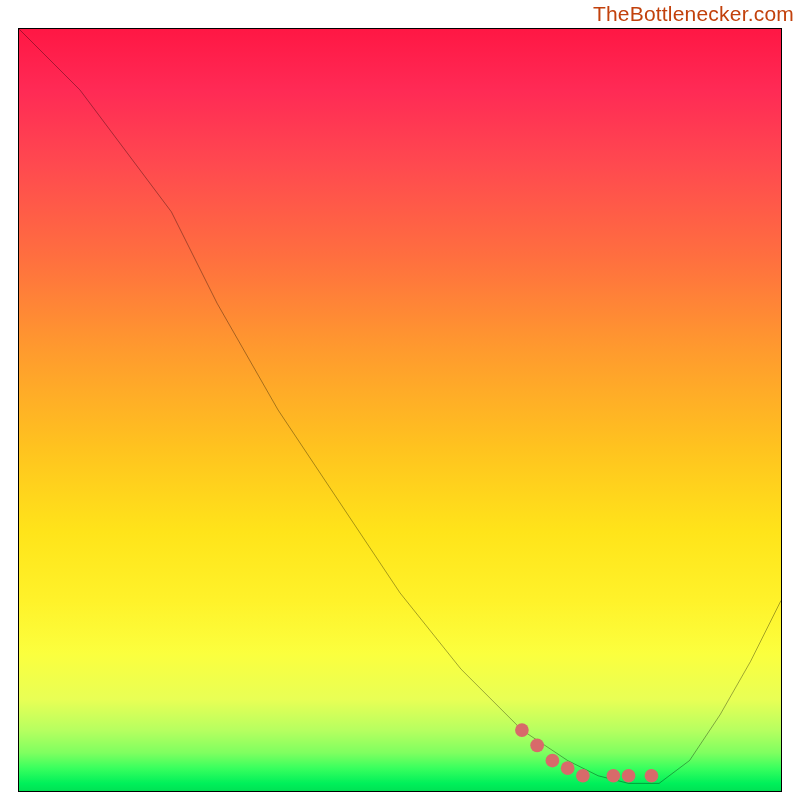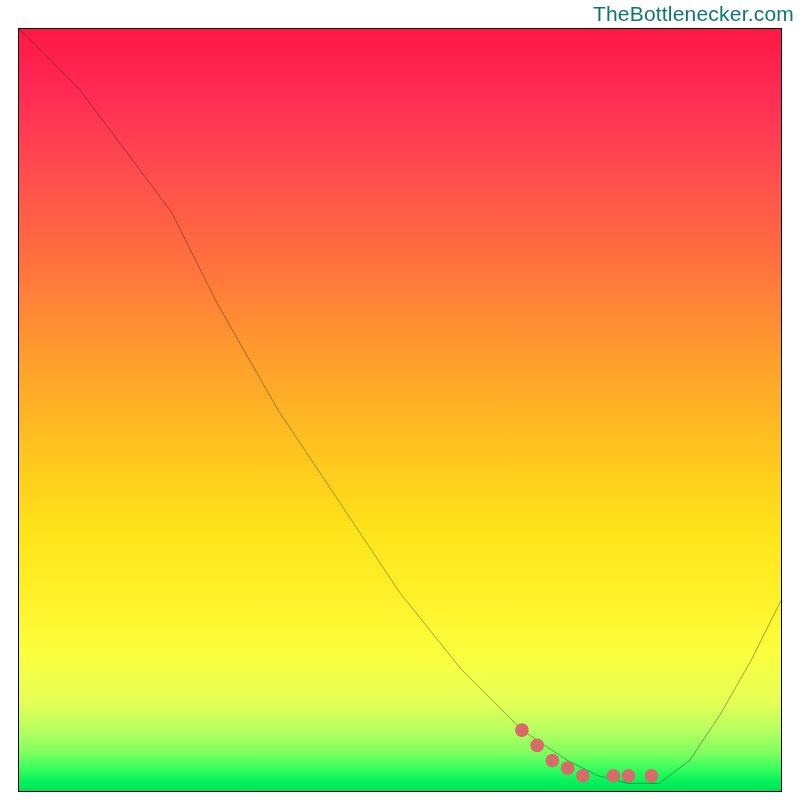--- a/index.html
+++ b/index.html
@@ -13,21 +13,21 @@
   .wrap {
     position: relative;
     width: 800px;
     height: 800px;
     background: #ffffff;
   }
   .attribution {
     position: absolute;
     top: 2px;
     right: 6px;
-    color: #0f766e;
+    color: #c2410c;
     font-size: 21px;
     letter-spacing: 0.2px;
   }
   .chart {
     position: absolute;
     left: 18px;
     top: 28px;
     width: 764px;
     height: 764px;
     box-sizing: border-box;

